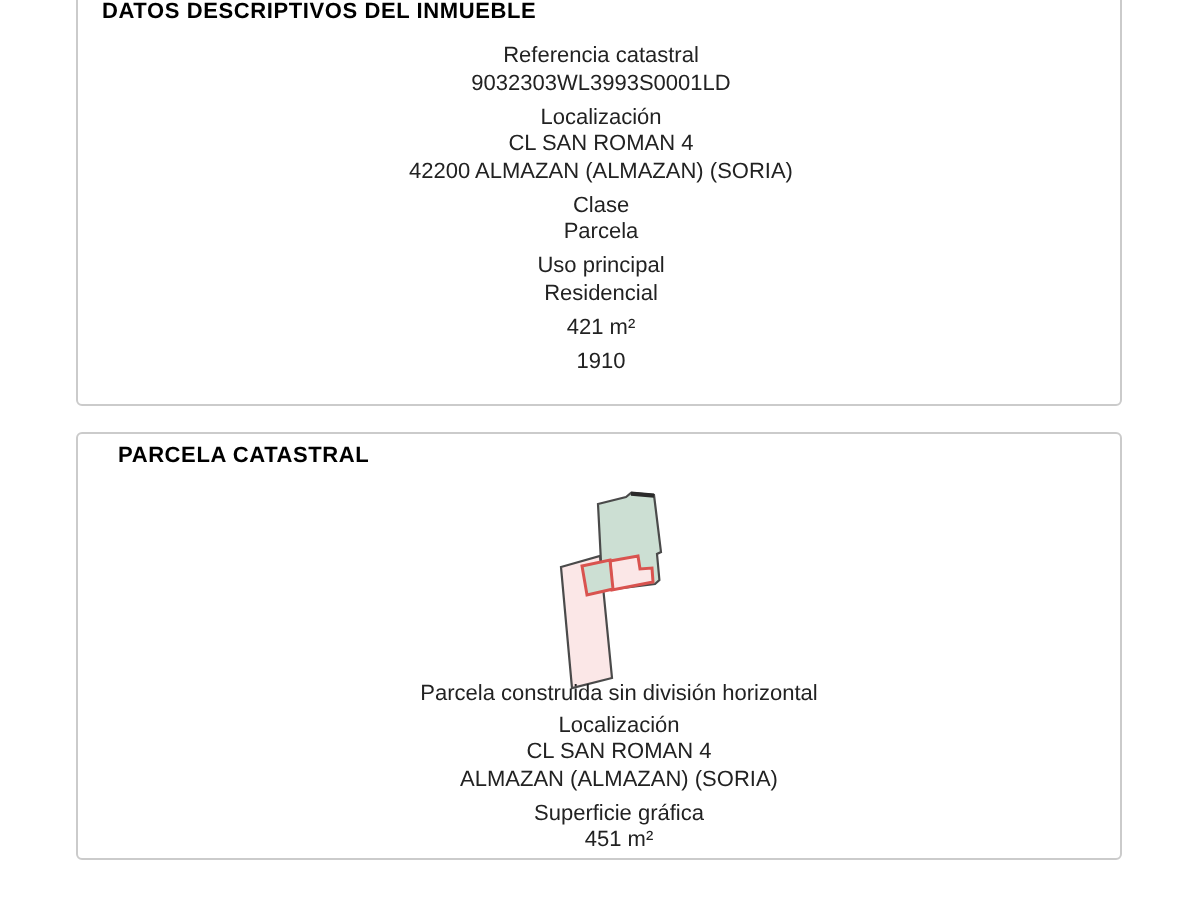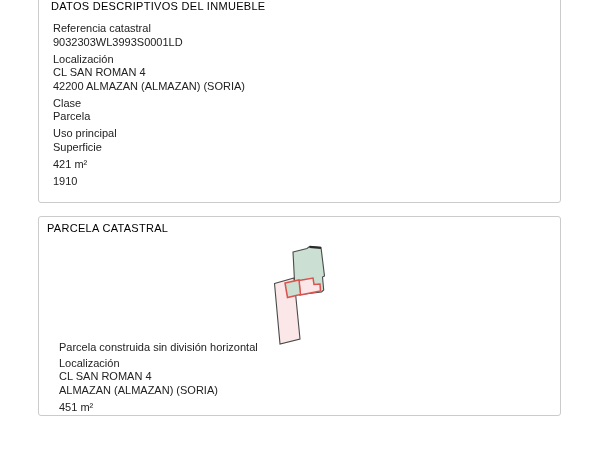--- a/index.html
+++ b/index.html
@@ -6,28 +6,28 @@
   body{
     width:600px;height:460px;overflow:hidden;background:#ffffff;
     font-family:"Liberation Sans",sans-serif;
     -webkit-font-smoothing:antialiased;
   }
   .page{margin-left:38px;width:523px;}
   .card{
     border:1px solid #cbcbcb;border-radius:3px;background:#fff;
   }
   .card1{margin-top:-8px;padding:6.5px 12px 13.5px 12px;}
-  .card2{margin-top:13.5px;padding:5px 12px 1px 8px;}
+  .card2{margin-top:13.5px;padding:5px 12px 1px 20px;}
   .card-title{
     margin:0 0 9px 0;
-    font-size:11px;font-weight:normal;color:#000;
+    font-size:11px;font-weight:bold;color:#000;
     line-height:13.5px;letter-spacing:0.3px;
   }
   .card2 .card-title{margin-bottom:0;}
-  .fields{color:#222;}
+  .fields{color:#222;text-align:center;}
   .f1{margin-left:2px;}
   .f2{margin-left:12px;margin-top:-4px;}
   .field{margin-top:3.5px;}
   .fields .field:first-child{margin-top:0;}
   .f2 .field-loc{margin-top:2.5px;}
   .label,.value{
     font-size:11px;line-height:13.5px;color:#222;
     white-space:nowrap;
   }
   .parcel-svg{display:block;margin:3px auto 0 auto;width:66px;height:106px;}
@@ -52,21 +52,21 @@
         <div class="value">42200 ALMAZAN (ALMAZAN) (SORIA)</div>
       </div>
 
       <div class="field">
         <div class="label">Clase</div>
         <div class="value">Parcela</div>
       </div>
 
       <div class="field">
         <div class="label">Uso principal</div>
-        <div class="value">Superficie</div>
+        <div class="value">Residencial</div>
       </div>
 
       <div class="field">
         <div class="value">421 m²</div>
       </div>
 
       <div class="field">
         <div class="value">1910</div>
       </div>
 
@@ -90,19 +90,20 @@
         <div class="value">Parcela construida sin división horizontal</div>
       </div>
 
       <div class="field field-loc">
         <div class="label">Localización</div>
         <div class="value">CL SAN ROMAN 4</div>
         <div class="value">ALMAZAN (ALMAZAN) (SORIA)</div>
       </div>
 
       <div class="field">
+        <div class="label">Superficie gráfica</div>
         <div class="value">451 m²</div>
       </div>
 
     </div>
   </section>
 
 </div>
 
 </body></html>

